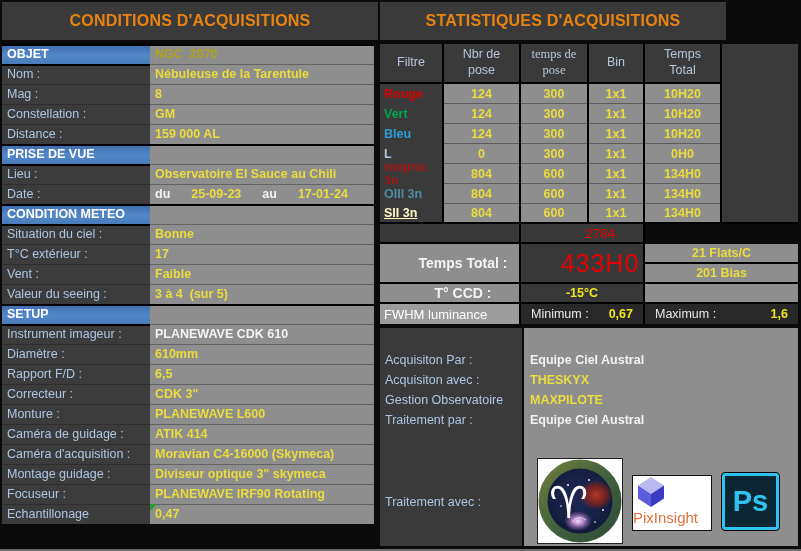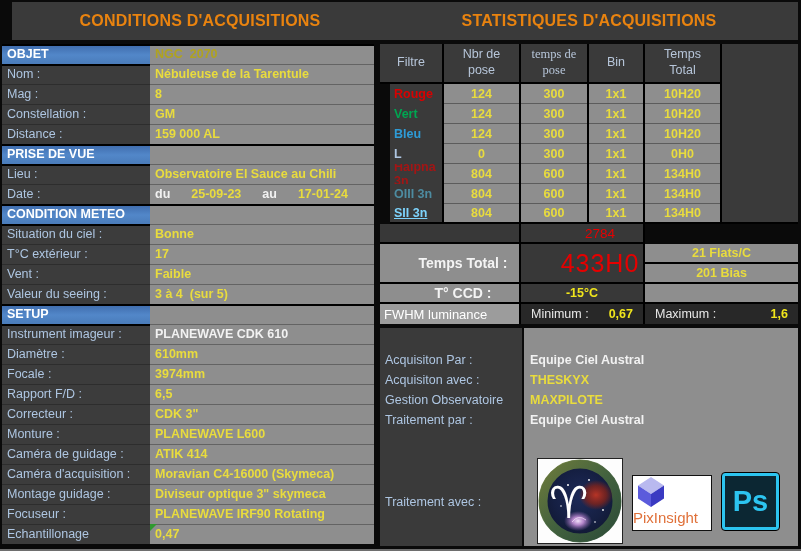--- a/index.html
+++ b/index.html
@@ -7,22 +7,22 @@
   #canvas {
     position:relative; width:801px; height:551px; overflow:hidden;
     background:#0a0a0a; font-family:"Liberation Sans", sans-serif;
   }
   
   .ptitle {
     position:absolute; top:2px; height:38px; background:#3a3a3a;
     color:#e9830f; font-weight:bold; font-size:16px;
     display:flex; align-items:center; justify-content:center; letter-spacing:.2px;
   }
-  #ltitle { left:12px; width:376px; }
-  #rtitle { left:380px; width:418px; }
+  #ltitle { left:2px; width:376px; }
+  #rtitle { left:380px; width:346px; }
 
   
   #ltable { position:absolute; left:2px; top:44px; width:376px; }
   .lrow { display:grid; grid-template-columns:148px 224px; height:20px; }
   .lc { height:20px; line-height:20px; font-size:12.5px; overflow:hidden; white-space:pre; }
   .lab { background:#3c3c3c; color:#aec6e2; padding-left:5px;
          box-shadow: inset 0 1px 0 rgba(0,0,0,.25); }
   .val { background:#8e8e8e; padding-left:5px; font-weight:bold; color:#e9dc3d;
          box-shadow: inset 0 1px 0 rgba(0,0,0,.30); position:relative; }
   .val.white { color:#f2f2f2; }
@@ -39,21 +39,21 @@
   
   #sgrid { position:absolute; left:380px; top:44px; width:418px; height:280px;
            display:grid; grid-template-columns:64px 77px 68px 56px 77px 76px;
            grid-template-rows:40px repeat(12,20px); }
   .sc { border-right:2px solid #000; font-size:12.5px; overflow:hidden;
         display:flex; align-items:center; justify-content:center; }
   .sc.nr { border-right:none; }
   .hd { background:#3a3a3a; color:#b7c6da; border-bottom:2px solid #000;
         text-align:center; line-height:1.25; padding:0 5px; }
   .tall { background:#3a3a3a; border-bottom:2px solid #000; }
-  .fname { background:#3a3a3a; justify-content:flex-start; padding-left:4px; font-weight:bold;margin-left:10px; }
+  .fname { background:#3a3a3a; justify-content:flex-start; padding-left:4px; font-weight:bold; }
   .num { background:#8e8e8e; color:#e9dc3d; font-weight:bold;
          box-shadow: inset 0 -1px 0 rgba(0,0,0,.35); }
   .fl { border-bottom:2px solid #000; box-shadow:none; }
   .dk { background:#383838; border-bottom:2px solid #000; }
   .gy { background:#8e8e8e; border-bottom:2px solid #000; color:#e9dc3d; font-weight:bold; }
   .red { color:#e60000; font-weight:normal;padding-left:36px; }
   .mid { font-size:13.5px; }
   .big { font-size:25px; letter-spacing:1px; }
   .whitebold { color:#f4f4f4; font-weight:bold; font-size:14px;padding-left:27px; }
   .yv { color:#f0e51c; font-weight:bold; }
@@ -148,24 +148,20 @@
         <div class="lc lab">SETUP</div>
         <div class="lc val yellow"></div>
       </div>
       <div class="lrow">
         <div class="lc lab">Instrument imageur :</div>
         <div class="lc val white">PLANEWAVE CDK 610</div>
       </div>
       <div class="lrow">
         <div class="lc lab">Diamètre :</div>
         <div class="lc val yellow">610mm</div>
-      </div>
-      <div class="lrow">
-        <div class="lc lab">Focale :</div>
-        <div class="lc val yellow">3974mm</div>
       </div>
       <div class="lrow">
         <div class="lc lab">Rapport F/D :</div>
         <div class="lc val yellow">6,5</div>
       </div>
       <div class="lrow">
         <div class="lc lab">Correcteur :</div>
         <div class="lc val yellow">CDK 3"</div>
       </div>
       <div class="lrow">
@@ -243,21 +239,21 @@
       <div class="sc fname" style="grid-area: 6 / 1 / 7 / 2; color: rgb(163, 21, 21);">Halpha 3n</div>
       <div class="sc num" style="grid-area: 6 / 2 / 7 / 3;">804</div>
       <div class="sc num" style="grid-area: 6 / 3 / 7 / 4;">600</div>
       <div class="sc num" style="grid-area: 6 / 4 / 7 / 5;">1x1</div>
       <div class="sc num" style="grid-area: 6 / 5 / 7 / 6;">134H0</div>
       <div class="sc fname" style="grid-area: 7 / 1 / 8 / 2; color: rgb(77, 139, 160);">OIII 3n</div>
       <div class="sc num" style="grid-area: 7 / 2 / 8 / 3;">804</div>
       <div class="sc num" style="grid-area: 7 / 3 / 8 / 4;">600</div>
       <div class="sc num" style="grid-area: 7 / 4 / 8 / 5;">1x1</div>
       <div class="sc num" style="grid-area: 7 / 5 / 8 / 6;">134H0</div>
-      <div class="sc fname fl" style="grid-area: 8 / 1 / 9 / 2; color: #7dd3fc; text-decoration: underline;">SII 3n</div>
+      <div class="sc fname fl" style="grid-area: 8 / 1 / 9 / 2; color: #fef9c3; text-decoration: underline;">SII 3n</div>
       <div class="sc num fl" style="grid-area: 8 / 2 / 9 / 3;">804</div>
       <div class="sc num fl" style="grid-area: 8 / 3 / 9 / 4;">600</div>
       <div class="sc num fl" style="grid-area: 8 / 4 / 9 / 5;">1x1</div>
       <div class="sc num fl" style="grid-area: 8 / 5 / 9 / 6;">134H0</div>
     </div>
 
   <div id="crlabels">
     <div class="crlab" style="top:164px">Traitement avec :</div>
   <div class="crlab" style="top: 22px;">Acquisiton Par :</div>
       <div class="crlab" style="top: 42px;">Acquisiton avec :</div>

